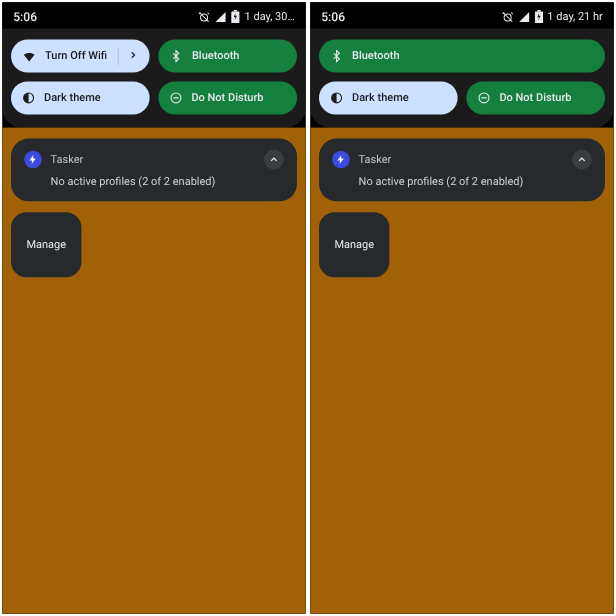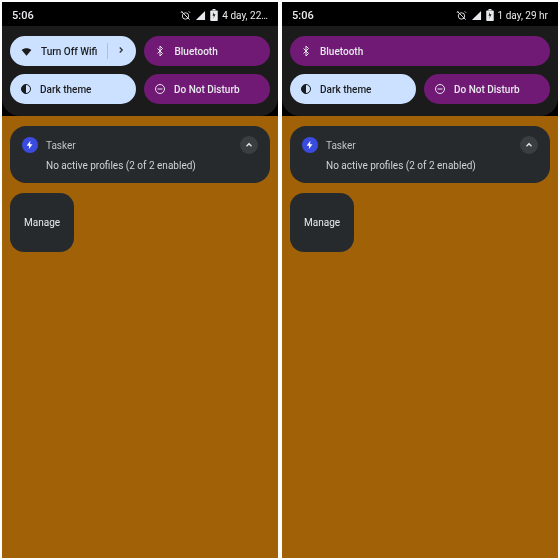--- a/index.html
+++ b/index.html
@@ -40,21 +40,21 @@
   .tile {
     flex: 1;
     height: 30px;
     border-radius: 15px;
     display: flex; align-items: center;
     padding: 0 10px;
     gap: 8px;
     font-size: 10px;
     font-weight: 500;
     color: #e8eaed;
-    background: #701a75;
+    background: #15803d;
     position: relative;
   }
   .tile.on { background: #cce1ff; color: #1a1c1e; justify-content: flex-end; }
   .tile.on .chev { color: #1a1c1e; opacity: .9; }
   .tile .ic { display: inline-flex; flex: 0 0 auto; }
   .tile .lbl { flex: 1; white-space: nowrap; overflow: hidden; text-overflow: ellipsis; }
   .tile .chev { flex: 0 0 auto; color: #e8eaed; opacity: .9; }
   .sep { width: 1px; height: 16px; background: rgba(0,0,0,.15); margin-left: 2px; }
   .tile.on .sep { background: rgba(0,0,0,.15); }
   .tile:not(.on) .sep { background: rgba(255,255,255,.15); }
@@ -117,21 +117,21 @@
             <path d="M2 22h20V2z" fill="#e8eaed"></path>
           </svg>
         </span>
       <span class="ic">
           <svg width="8" height="12" viewBox="0 0 10 16">
             <rect x="0" y="2" width="10" height="14" rx="1" fill="#e8eaed"></rect>
             <rect x="3" y="0" width="4" height="2" fill="#e8eaed"></rect>
             <path d="M5 4 3 9h2l-1 4 3-6H5z" fill="#1b1b1b"></path>
           </svg>
         </span>
-      <span style="font-size:10px;">4 day, 22…</span>
+      <span style="font-size:10px;">1 day, 30…</span>
     </div>
   </div>
 
   <div class="qspanel">
     <div class="qsrow">
       <div class="tile on">
         <span class="ic">
             <svg width="13" height="13" viewBox="0 0 24 24" fill="currentColor">
               <path d="M12 20l9-11c-5-4-13-4-18 0z"></path>
             </svg>
@@ -210,21 +210,21 @@
             <path d="M2 22h20V2z" fill="#e8eaed"></path>
           </svg>
         </span>
       <span class="ic">
           <svg width="8" height="12" viewBox="0 0 10 16">
             <rect x="0" y="2" width="10" height="14" rx="1" fill="#e8eaed"></rect>
             <rect x="3" y="0" width="4" height="2" fill="#e8eaed"></rect>
             <path d="M5 4 3 9h2l-1 4 3-6H5z" fill="#1b1b1b"></path>
           </svg>
         </span>
-      <span style="font-size:10px;">1 day, 29 hr</span>
+      <span style="font-size:10px;">1 day, 21 hr</span>
     </div>
   </div>
 
   <div class="qspanel">
     <div class="qsrow">
       <div class="tile">
         <span class="ic">
             <svg width="12" height="12" viewBox="0 0 24 24" fill="none" stroke="currentColor" stroke-width="2">
               <path d="M7 7l10 10-5 5V2l5 5L7 17"></path>
             </svg>

